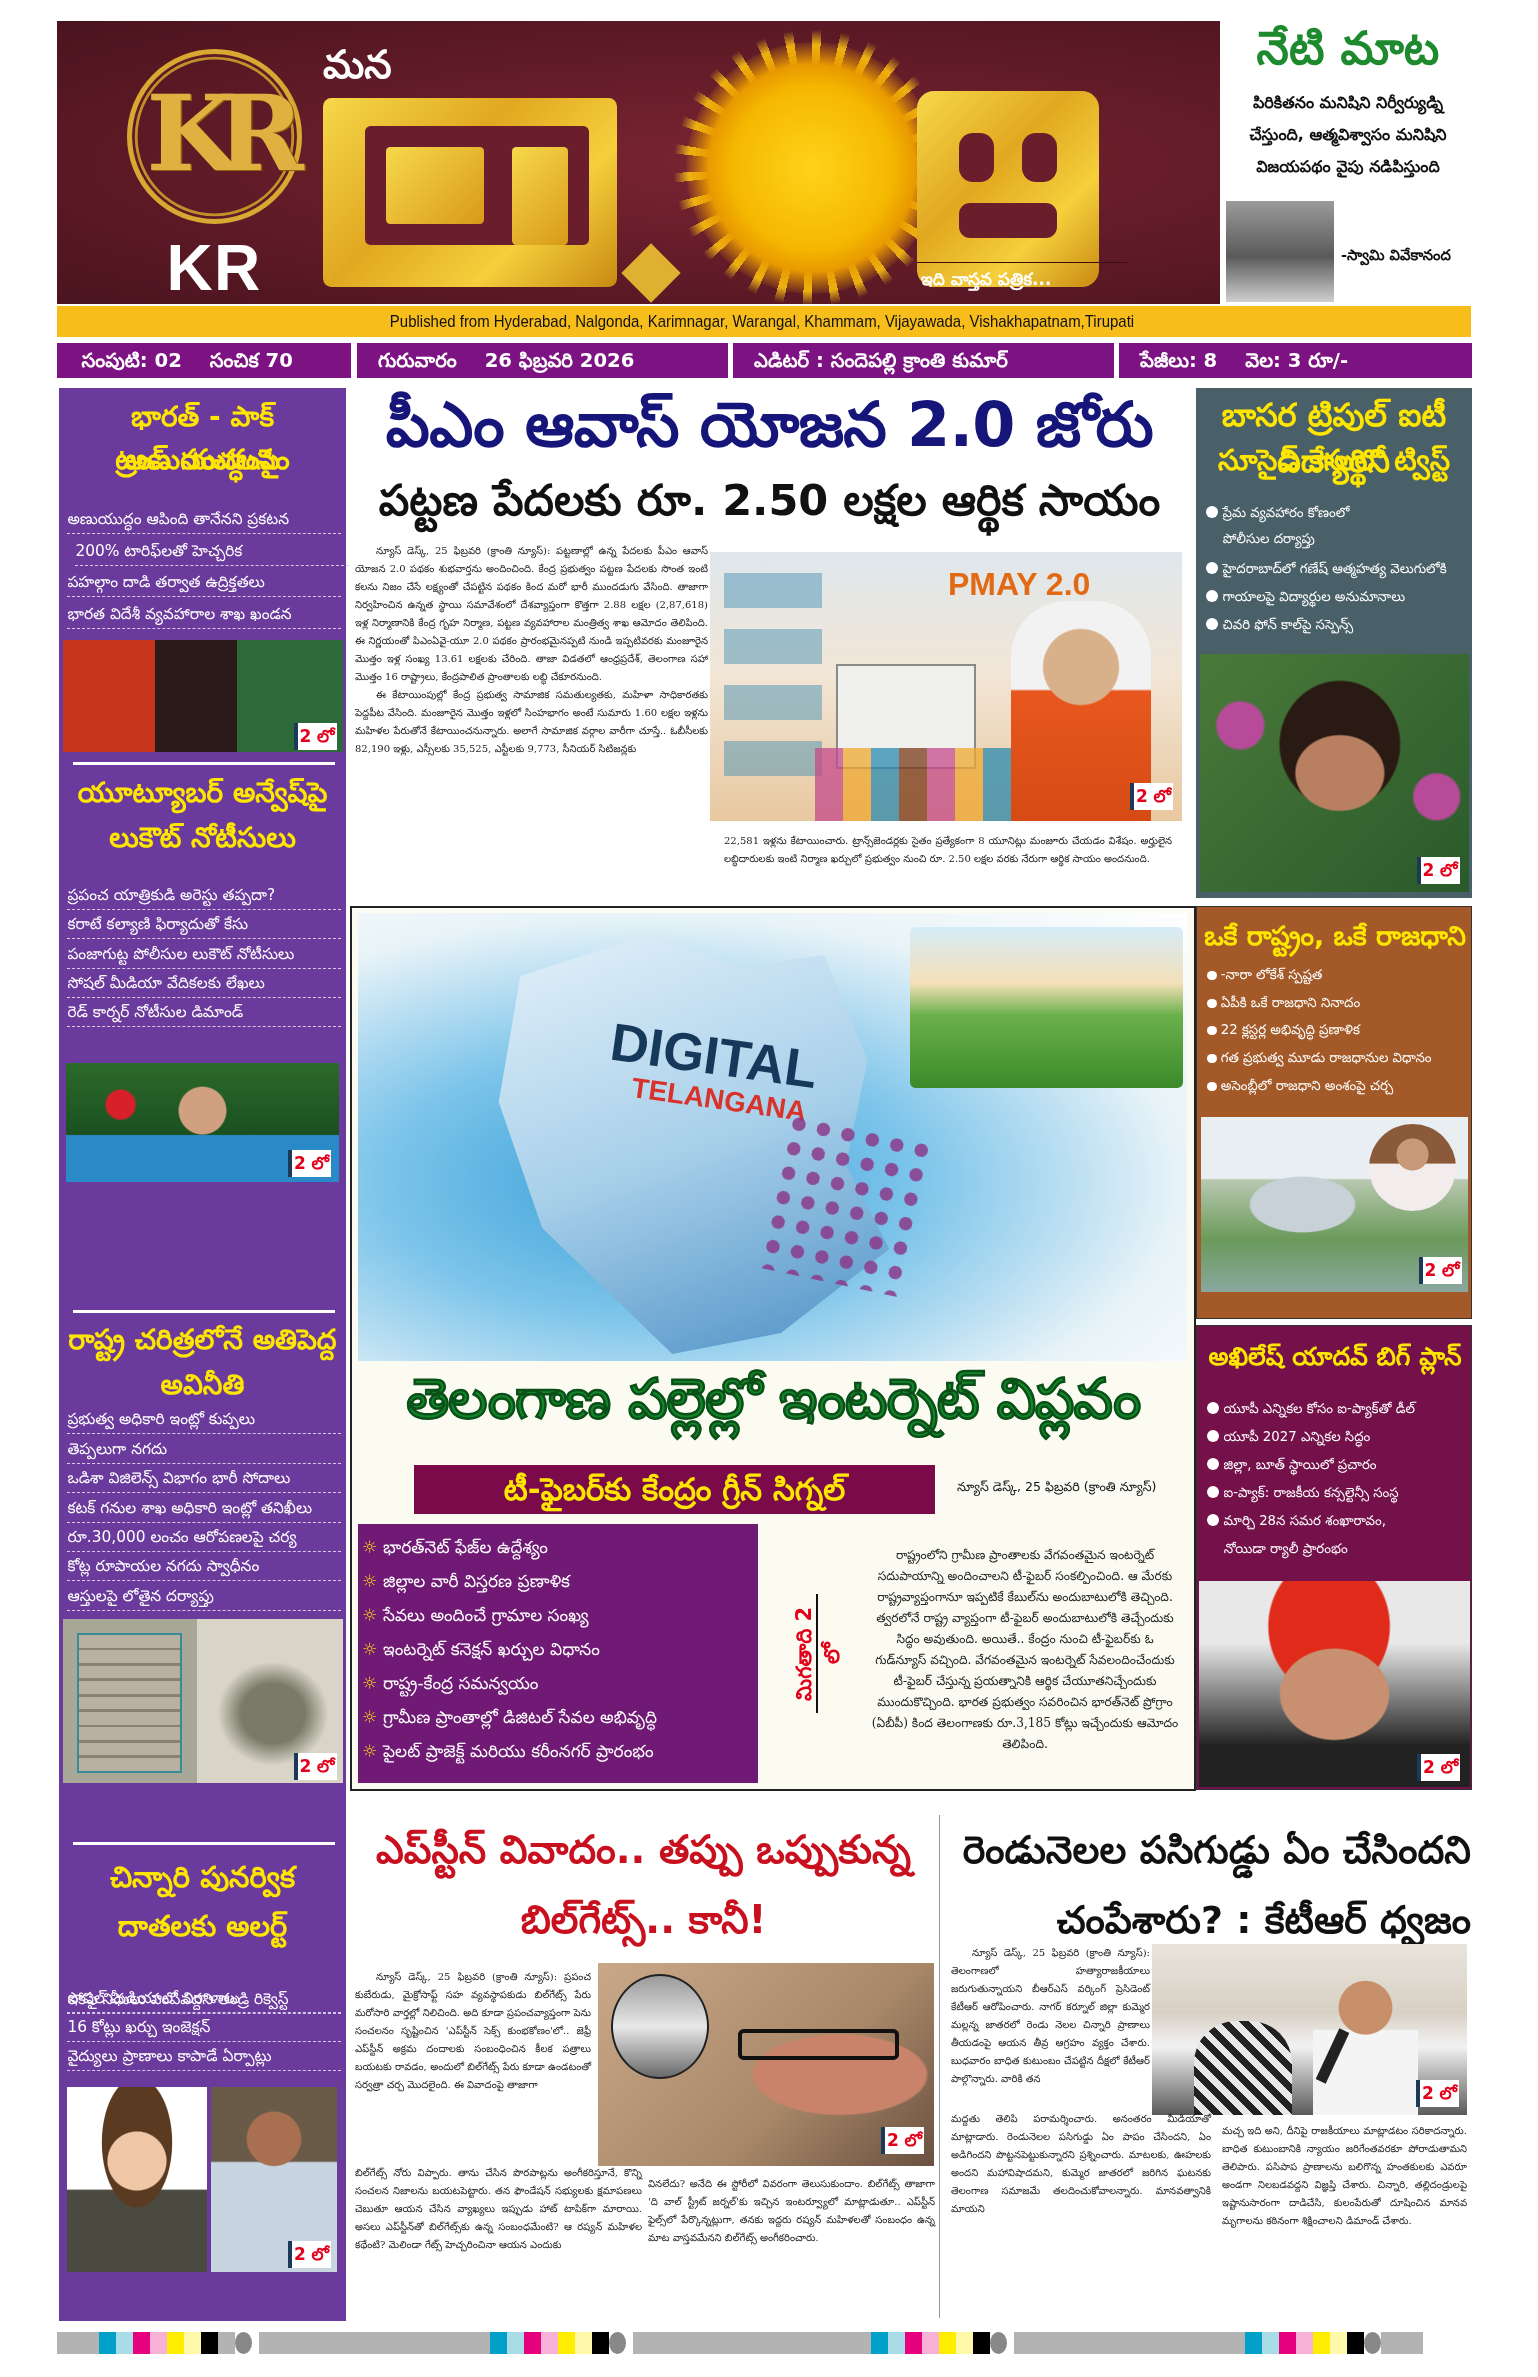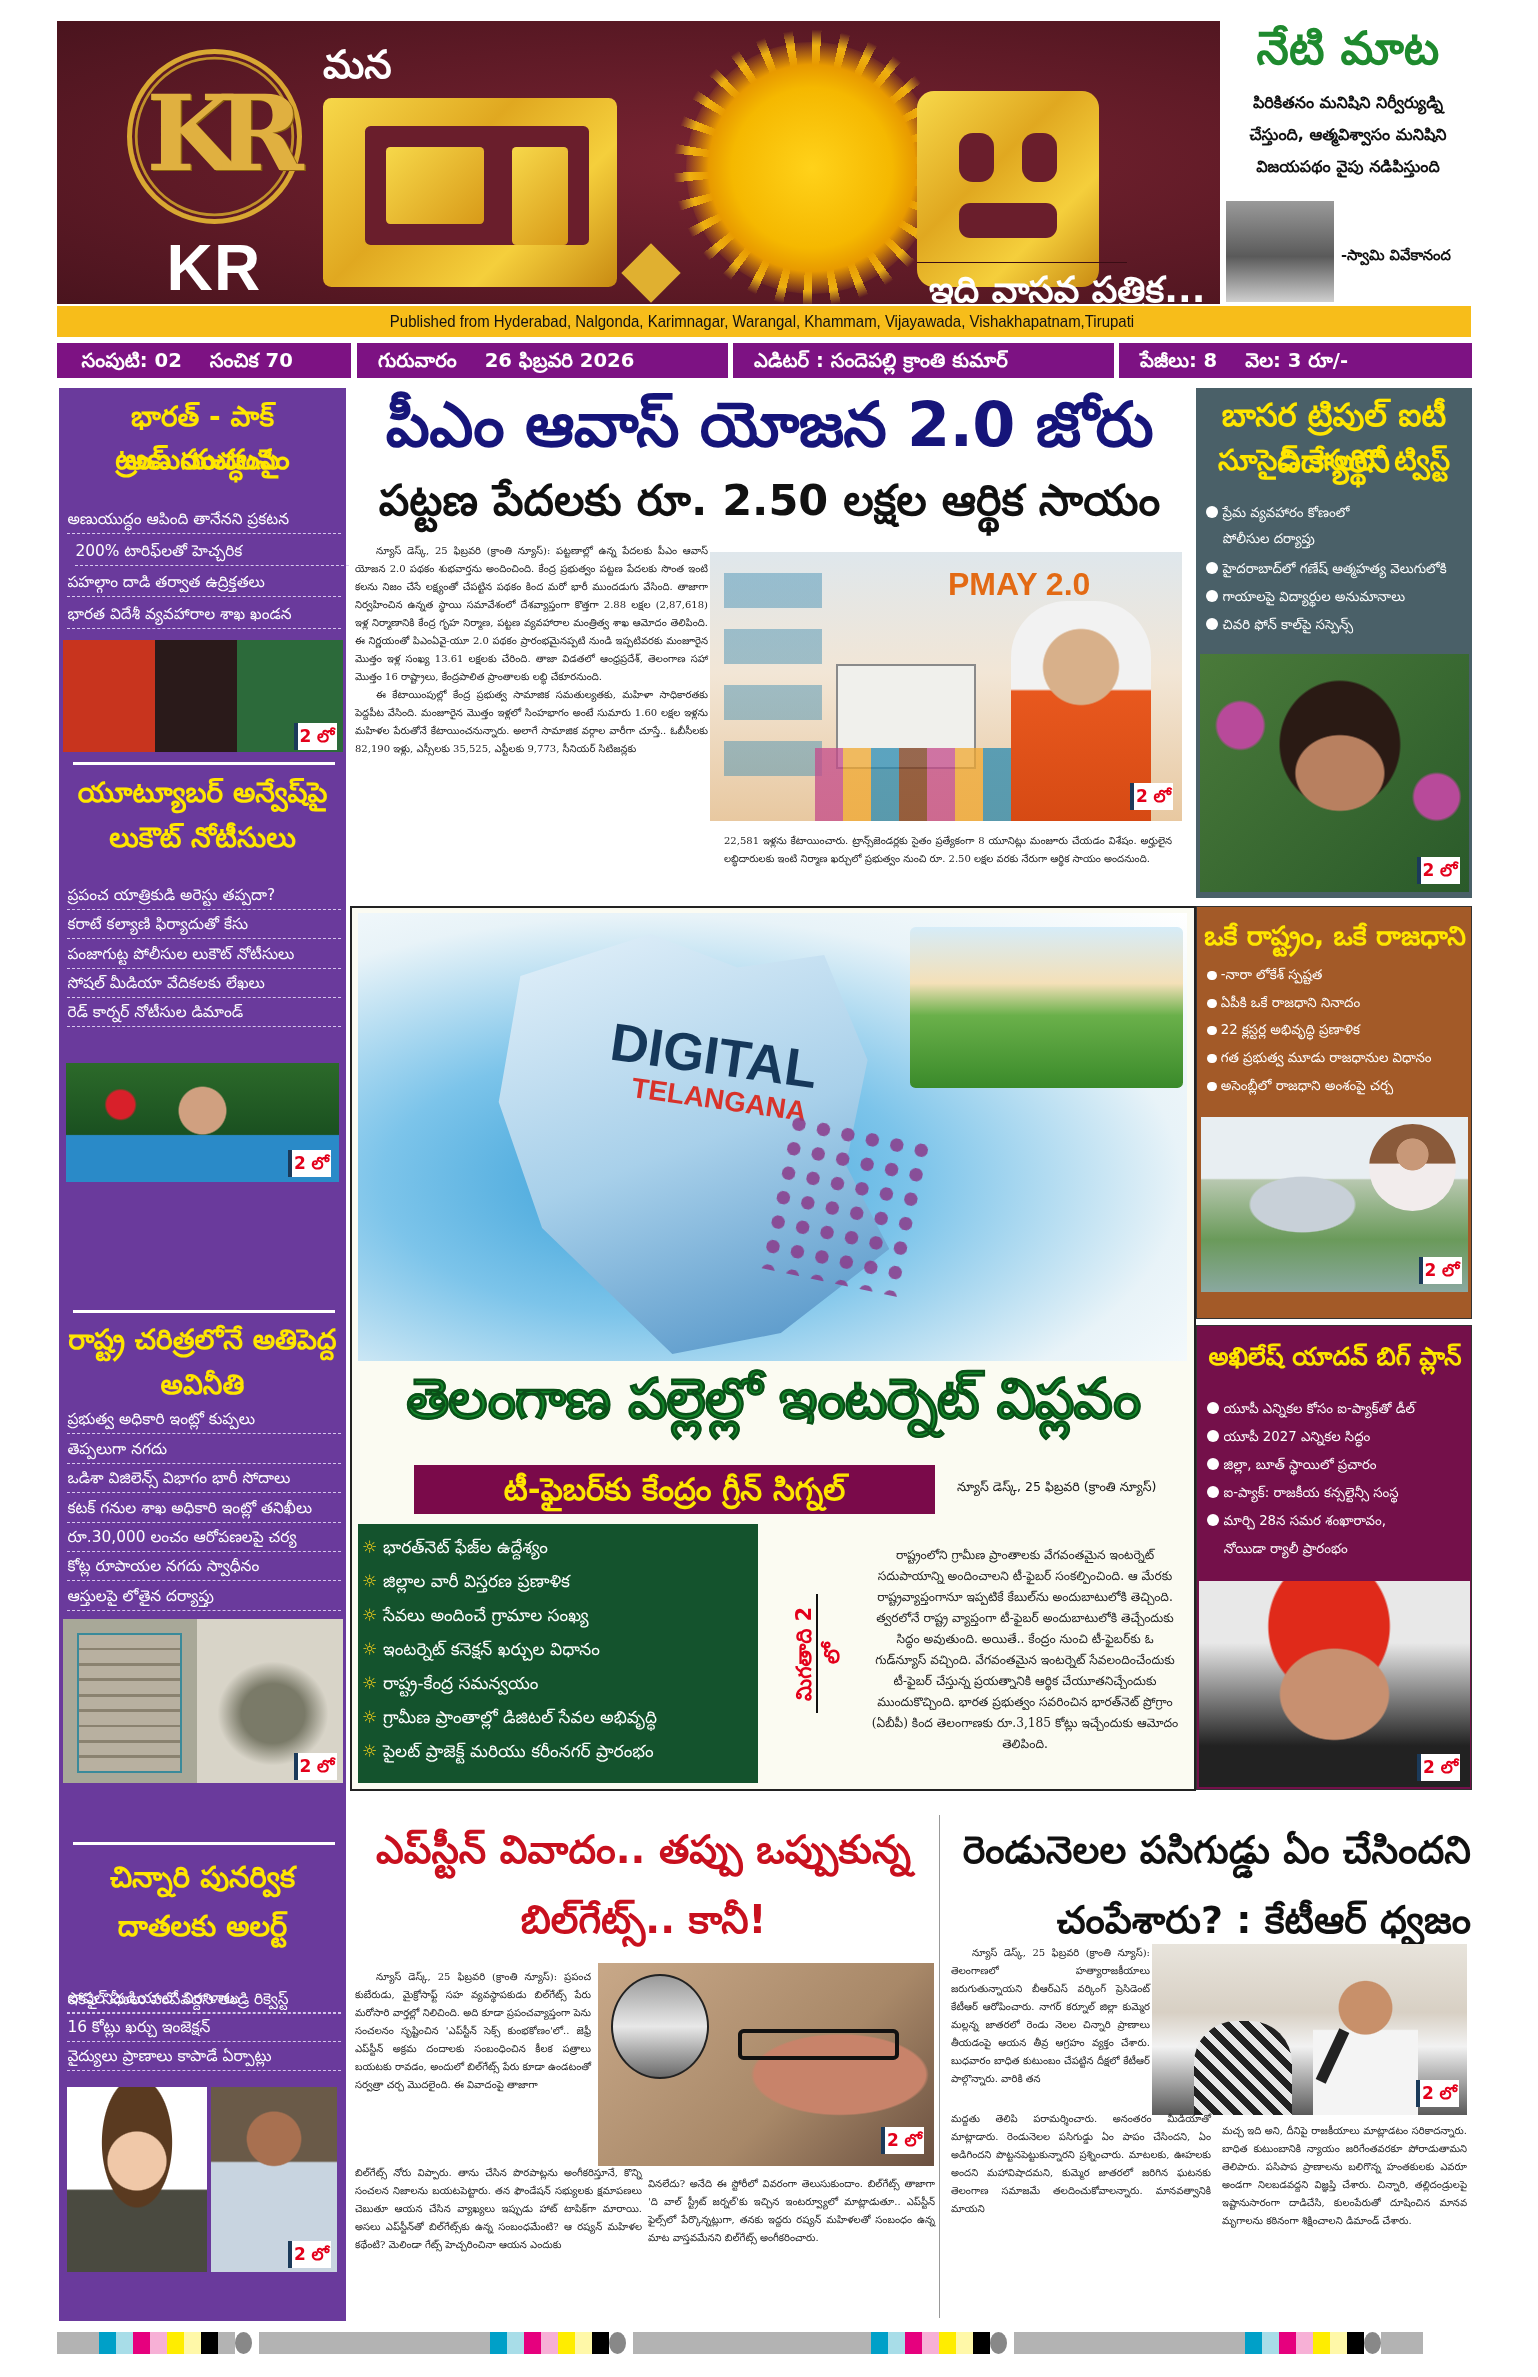--- a/index.html
+++ b/index.html
@@ -31,21 +31,21 @@
   .sun-rays { left: 615px; top: 7px; width: 280px; height: 280px; border-radius: 50%;
     background: repeating-conic-gradient(from 0deg, rgba(255,200,20,0.9) 0deg 4deg, rgba(0,0,0,0) 4deg 12deg);
     -webkit-mask: radial-gradient(circle, transparent 38%, #000 40%, #000 62%, transparent 70%);
             mask: radial-gradient(circle, transparent 38%, #000 40%, #000 62%, transparent 70%); }
   .thi-glyph { left: 860px; top: 70px; width: 182px; height: 196px;
     background: linear-gradient(135deg, #f7d84a 0%, #e0a820 40%, #f5cf3c 70%, #c88a12 100%); border-radius: 17px; }
   .thi-hole1 { left: 902px; top: 112px; width: 35px; height: 49px; background: #6a1e2c; border-radius: 14px; }
   .thi-hole2 { left: 965px; top: 112px; width: 35px; height: 49px; background: #6a1e2c; border-radius: 14px; }
   .thi-hole3 { left: 902px; top: 182px; width: 98px; height: 35px; background: #6a1e2c; border-radius: 11.2px; }
   .tagline-rule { left: 860px; top: 241px; width: 210px; height: 1.4px; background: #3a0c14; }
-  .tagline { left: 864px; top: 248px; font-size: 36px; font-weight: bold; color: #ffffff; margin-left: 8px; }
+  .tagline { left: 864px; top: 248px; font-size: 17px; font-weight: bold; color: #ffffff; }
 
   
   .quote-box { left: 1222px; top: 21px; width: 252px; height: 283px; background: #fff; }
   .quote-title { left: 0; top: 0; width: 252px; text-align: center; font-size: 46px; font-weight: bold; color: #1e8a2e; }
   .quote-text { left: 0; top: 66px; width: 252px; text-align: center; font-size: 16px; font-weight: bold; color: #111; line-height: 32px; }
   .quote-photo { left: 3.5px; top: 180px; width: 108px; height: 101px; background: linear-gradient(180deg, #9a9a9a, #5a5a5a 55%, #cfcfcf); }
   .quote-author { left: 119px; top: 225px; font-size: 14.7px; font-weight: bold; color: #111; }
 
   
   .pub-bar { left: 57px; top: 306px; width: 1414px; height: 31px; background: #f7bd1a; border-right: 4.2px solid #f7bd1a; }
@@ -99,21 +99,21 @@
   .dt-logo2 { position: absolute; left: 273px; top: 171px; font-family: "Liberation Sans", sans-serif; font-size: 28px; font-weight: bold; color: #d8322a; transform: rotate(8deg); }
   .dt-dots { position: absolute; left: 413px; top: 210px; width: 147px; height: 161px;
     background: radial-gradient(circle, #8a3a8a 0 6.3px, transparent 7px) 0 0/25px 25px; transform: rotate(12deg); opacity: 0.85; }
   .dt-village { position: absolute; left: 552px; top: 14px; width: 273px; height: 161px;
     background: linear-gradient(180deg, #d6ecf8 0%, #f4e0b8 35%, #6ab04a 55%, #3a8a2a 100%); border-radius: 5.6px; }
   .dt-headline { left: 350px; top: 1357px; width: 846px; text-align: center; font-size: 56px; font-weight: bold; color: #14862a;
     line-height: 84px; -webkit-text-stroke: 0.7px #0a5018; letter-spacing: -1.4px; }
   .dt-sub { left: 414px; top: 1465px; width: 521px; height: 49px; background: #7a0a4a; color: #ffe600; text-align: center;
     font-size: 31px; font-weight: bold; line-height: 49px; }
   .dt-dateline { left: 957px; top: 1479px; font-size: 12.6px; color: #111; }
-  .dt-list { left: 358px; top: 1524px; width: 400px; height: 259px; background: #14532d; padding: 5.6px 0 0 4.2px; }
+  .dt-list { left: 358px; top: 1524px; width: 400px; height: 259px; background: #701a75; padding: 5.6px 0 0 4.2px; }
   .dt-li { color: #ffffff; font-size: 17px; line-height: 34px; white-space: nowrap; }
   .dt-li .star { color: #f7d01a; margin-right: 5.6px; }
   .dt-vert { left: 790px; top: 1594px; width: 28px; height: 119px; writing-mode: vertical-rl; transform: rotate(180deg);
     color: #e3001b; font-weight: bold; font-size: 21px; text-align: center; border-left: 2.8px solid #111; }
   .dt-body { left: 871px; top: 1545px; width: 308px; font-family: "DejaVu Serif", serif; font-size: 12.2px; line-height: 21px; color: #222; text-align: center; }
 
   
   .rc-box { position: absolute; left: 1196px; width: 276px; }
   .rc-title { position: absolute; left: 0; width: 276px; text-align: center; font-weight: bold; color: #ffe600; font-size: 26.6px; line-height: 46px; }
   .rc-li { position: absolute; left: 9.8px; width: 262px; color: #ffffff; font-size: 13.3px; line-height: 26.6px; white-space: nowrap; }

